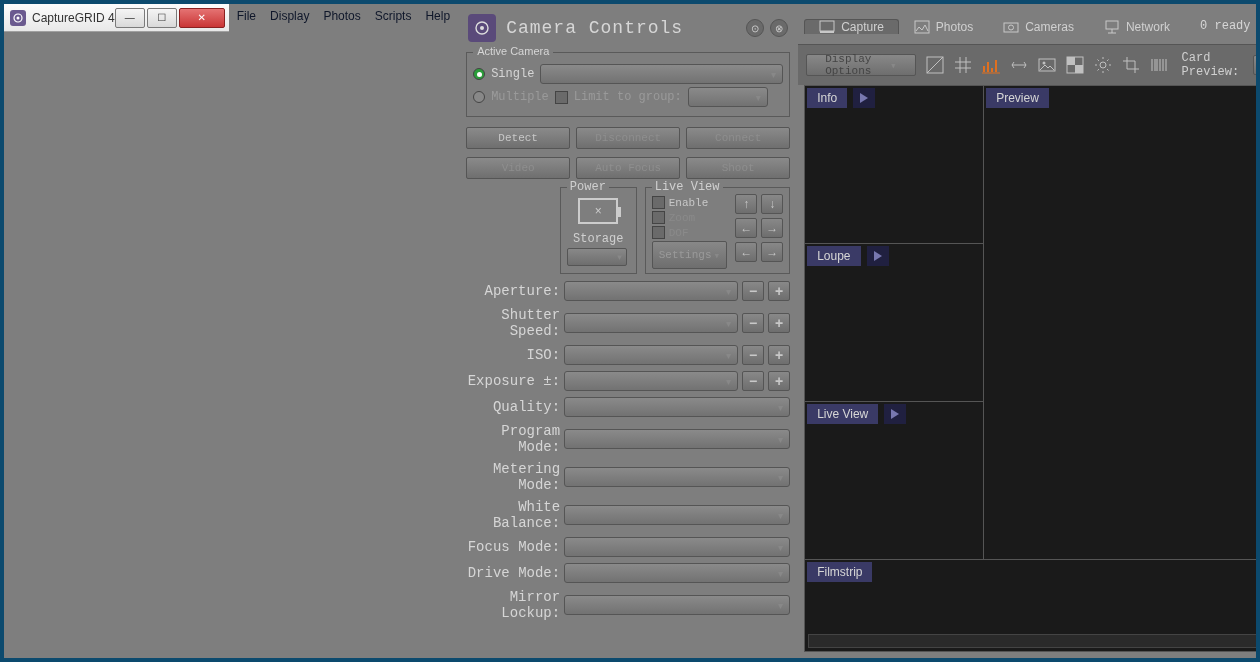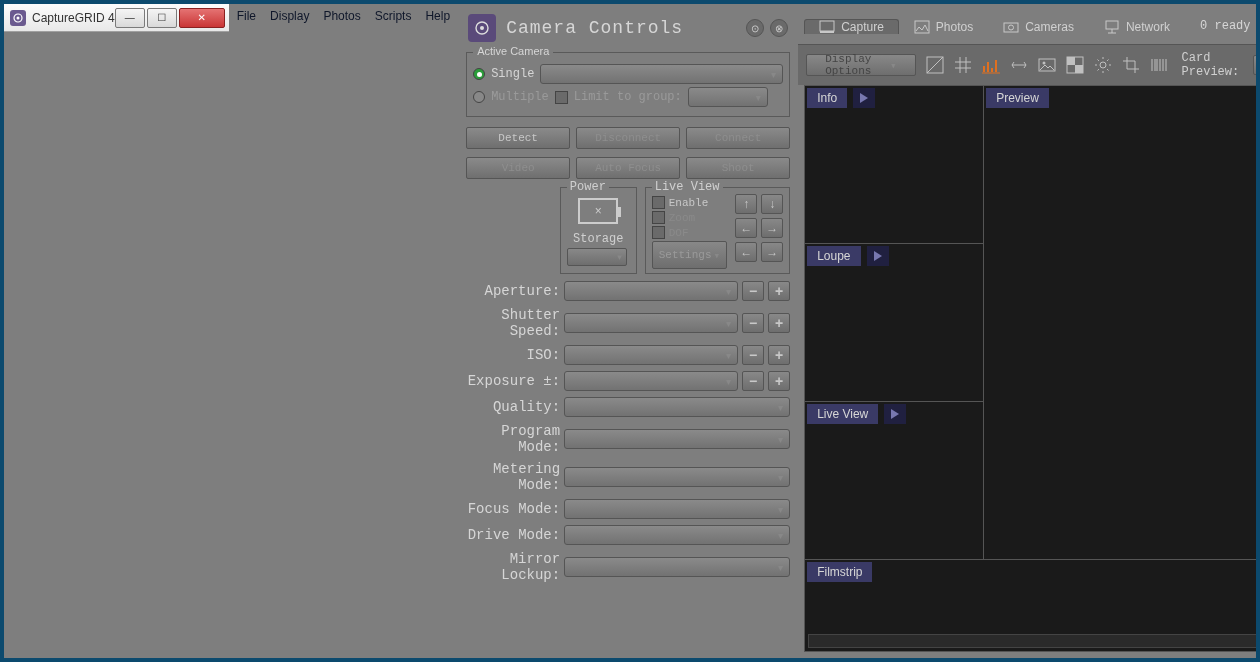--- a/index.html
+++ b/index.html
@@ -231,20 +231,24 @@
         </div>
       <div class="ctl-row">
           <div class="ctl-label">Program Mode:</div>
           <div class="ctl-sel"></div>
         </div>
       <div class="ctl-row">
           <div class="ctl-label">Metering Mode:</div>
           <div class="ctl-sel"></div>
         </div>
       <div class="ctl-row">
+          <div class="ctl-label">White Balance:</div>
+          <div class="ctl-sel"></div>
+        </div>
+      <div class="ctl-row">
           <div class="ctl-label">Focus Mode:</div>
           <div class="ctl-sel"></div>
         </div>
       <div class="ctl-row">
           <div class="ctl-label">Drive Mode:</div>
           <div class="ctl-sel"></div>
         </div>
       <div class="ctl-row">
           <div class="ctl-label">Mirror Lockup:</div>
           <div class="ctl-sel"></div>

